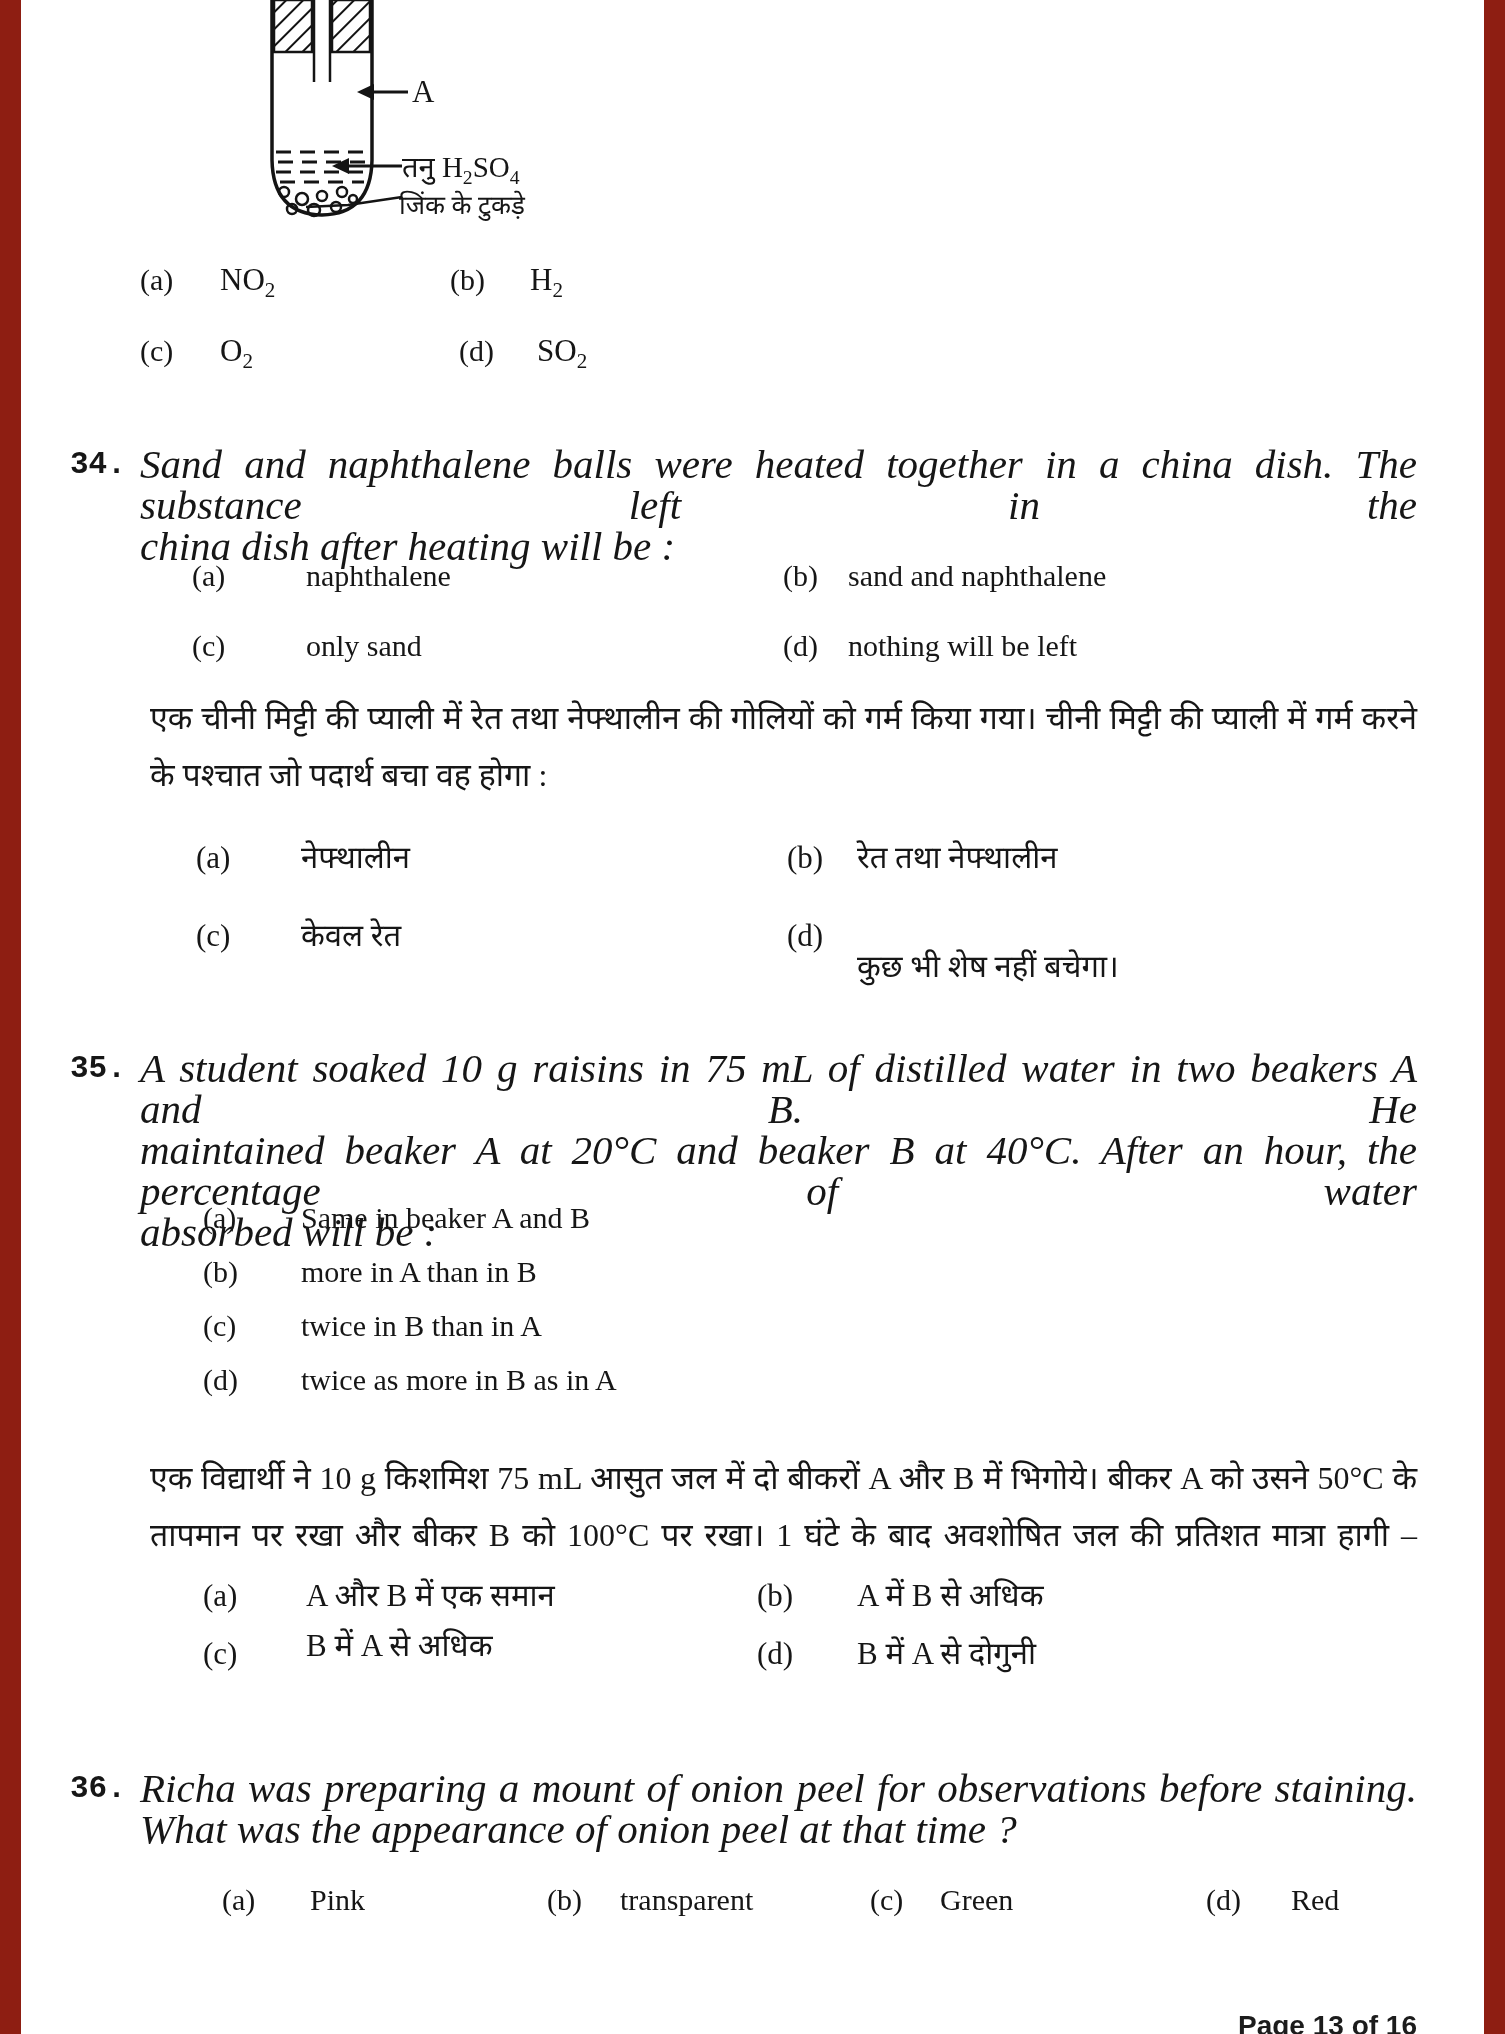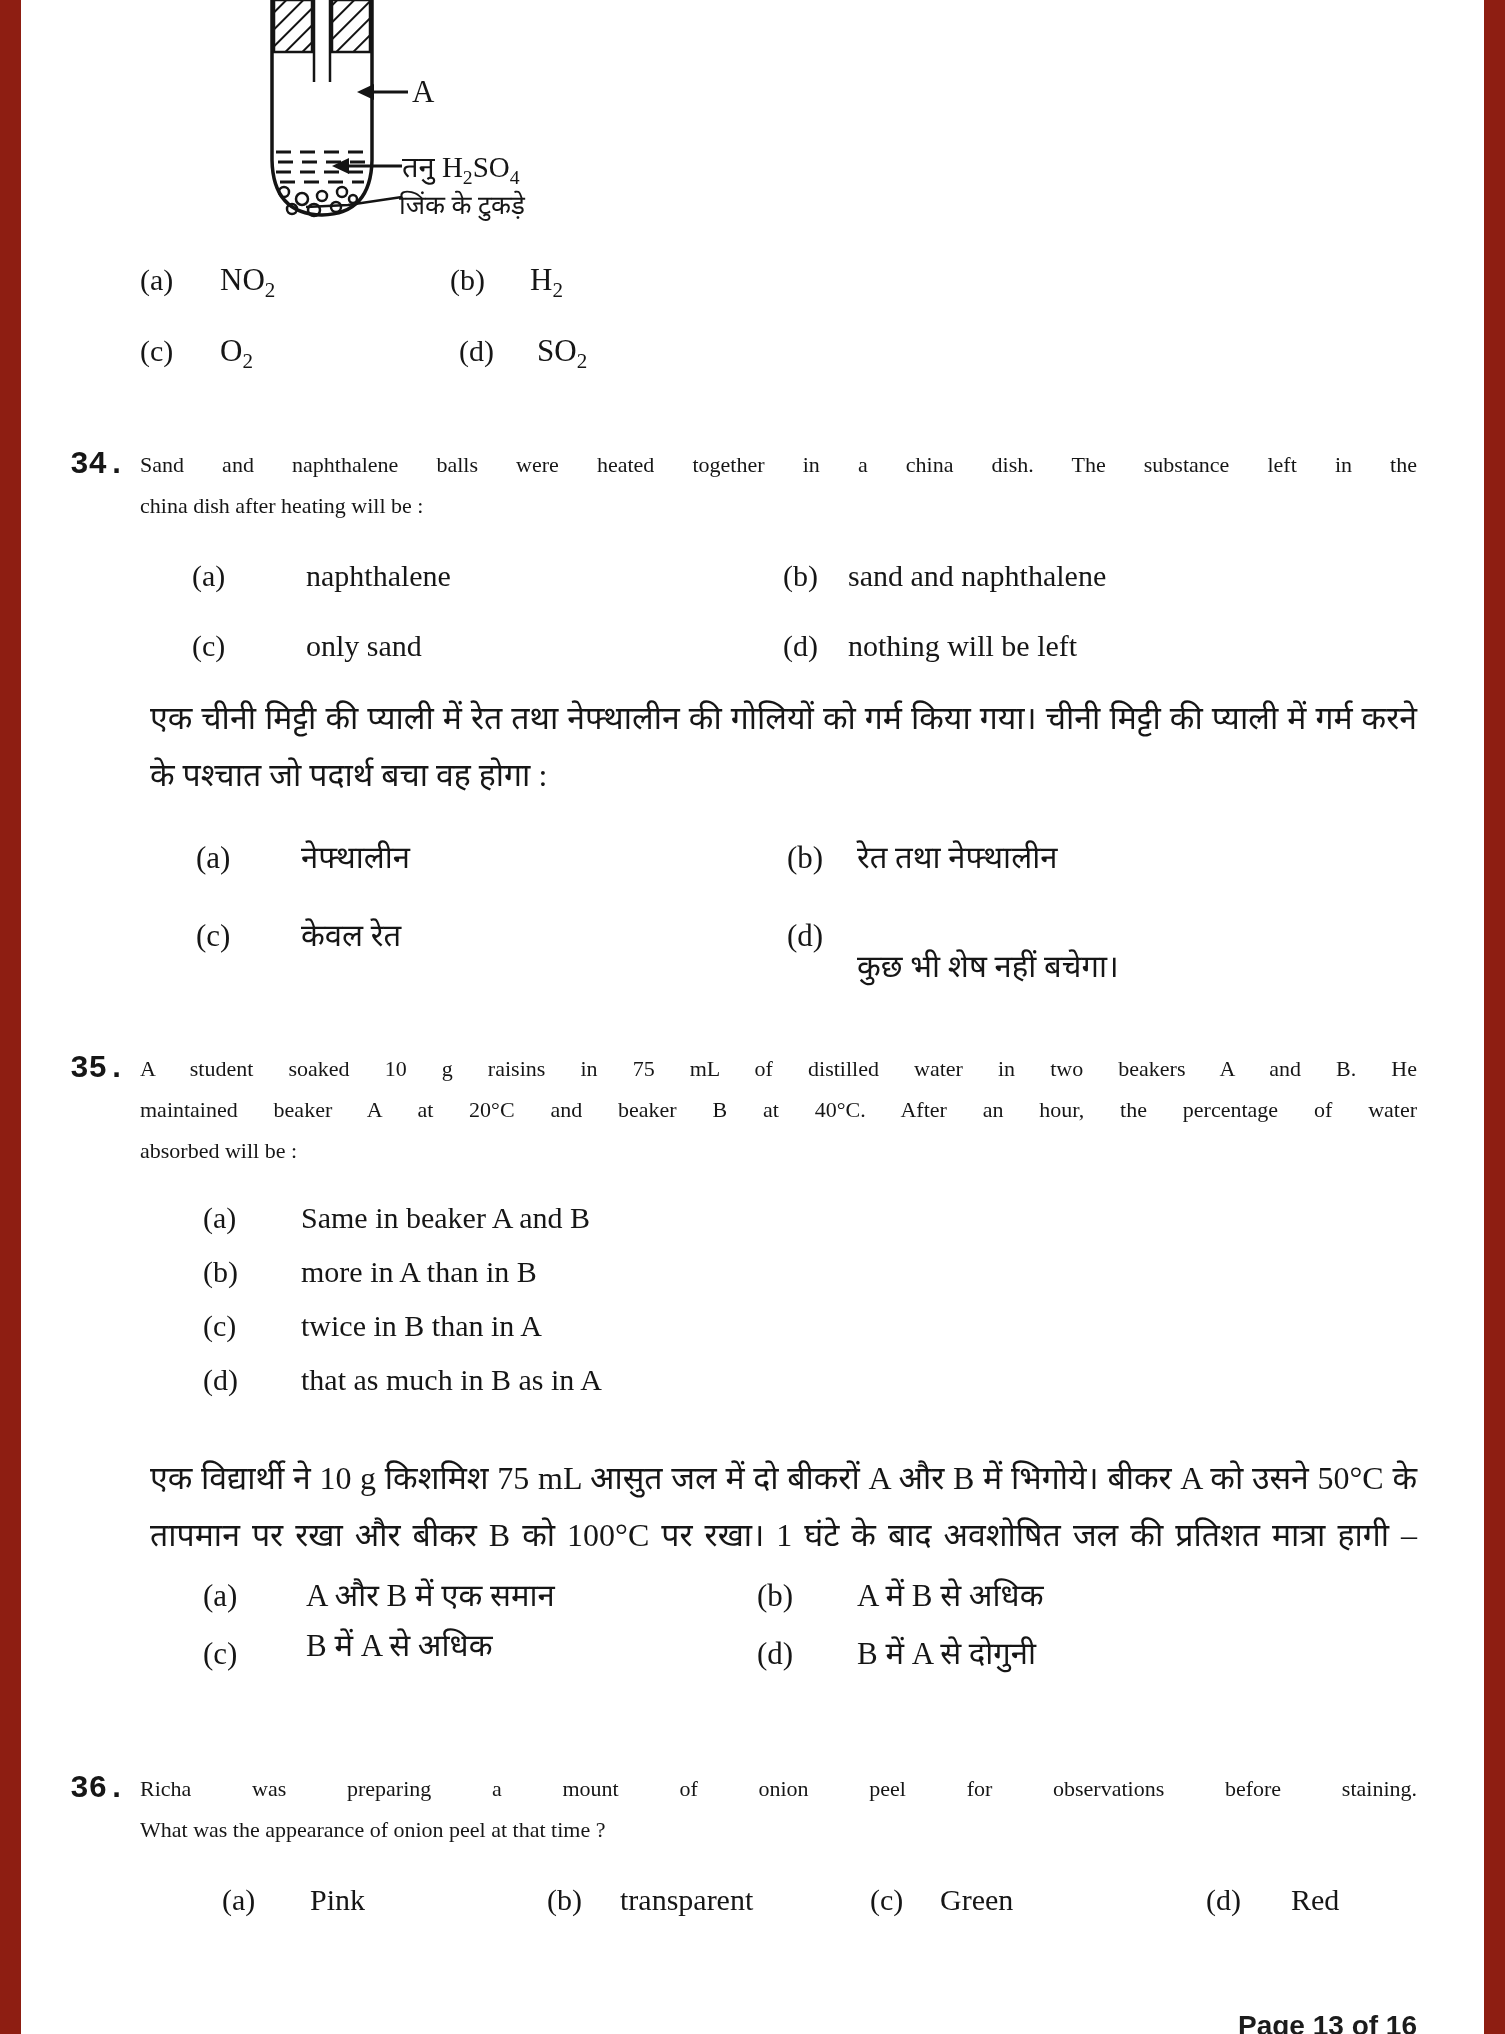--- a/index.html
+++ b/index.html
@@ -5,21 +5,21 @@
   html,body { margin:0; padding:0; background:#e8e8e8; }
   .page {
     position:relative; width:1505px; height:2034px; margin:0 auto;
     background:#ffffff; overflow:hidden; color:#161616;
     font-family:"Liberation Serif", serif;
   }
   .sidebar { position:absolute; top:0; bottom:0; width:21px; background:var(--border-red,#8e1e12); }
   .sidebar.left { left:0; } .sidebar.right { right:0; }
   .abs { position:absolute; }
   .qnum { position:absolute; font-weight:bold; font-size:31px; line-height:41px; white-space:nowrap;font-family:Liberation Mono, monospace; }
-  .qblock { position:absolute; font-size:22px; line-height:41px; }
+  .qblock { position:absolute; font-size:41px; line-height:41px;font-style:italic; }
   .jline { text-align:justify; text-align-last:justify; }
   .hi-block { position:absolute; font-size:32px; line-height:57px; }
   .opt-label, .opt-text { position:absolute; font-size:30px; line-height:36px; white-space:nowrap; }
   .hi-opt { font-size:31px; }
   .formula { position:absolute; font-size:31px; line-height:36px; white-space:nowrap; }
   sub { font-size:68%; line-height:0; }
   .diagram-label { position:absolute; white-space:nowrap; }
   .footer {
     position:absolute; font-family:"Liberation Sans", sans-serif;
     font-weight:bold; font-size:28px; color:#1c1c1c; white-space:nowrap;
@@ -125,21 +125,21 @@
     <div>absorbed will be :</div>
   </div>
 
   <span class="opt-label" style="left:203px; top:1200px;">(a)</span>
   <span class="opt-text" style="left:301px; top:1200px;">Same in beaker A and B</span>
   <span class="opt-label" style="left:203px; top:1254px;">(b)</span>
   <span class="opt-text" style="left:301px; top:1254px;">more in A than in B</span>
   <span class="opt-label" style="left:203px; top:1308px;">(c)</span>
   <span class="opt-text" style="left:301px; top:1308px;">twice in B than in A</span>
   <span class="opt-label" style="left:203px; top:1362px;">(d)</span>
-  <span class="opt-text" style="left:301px; top:1362px;">that as much in B as in A</span>
+  <span class="opt-text" style="left:301px; top:1362px;">twice as more in B as in A</span>
 
   <div class="hi-block" style="left:150px; top:1450px; width:1267px;">
     <div class="jline">एक विद्यार्थी ने 10 g किशमिश 75 mL आसुत जल में दो बीकरों A और B में भिगोये।  बीकर A को उसने 50°C के</div>
     <div class="jline">तापमान पर रखा और बीकर B को 100°C पर रखा।  1 घंटे के बाद अवशोषित जल की प्रतिशत मात्रा हागी –</div>
   </div>
 
   <span class="opt-label hi-opt" style="left:203px; top:1578px;">(a)</span>
   <span class="opt-text hi-opt" style="left:306px; top:1578px;">A और B में एक समान</span>
   <span class="opt-label hi-opt" style="left:757px; top:1578px;">(b)</span>
   <span class="opt-text hi-opt" style="left:857px; top:1578px;">A में B से अधिक</span>

